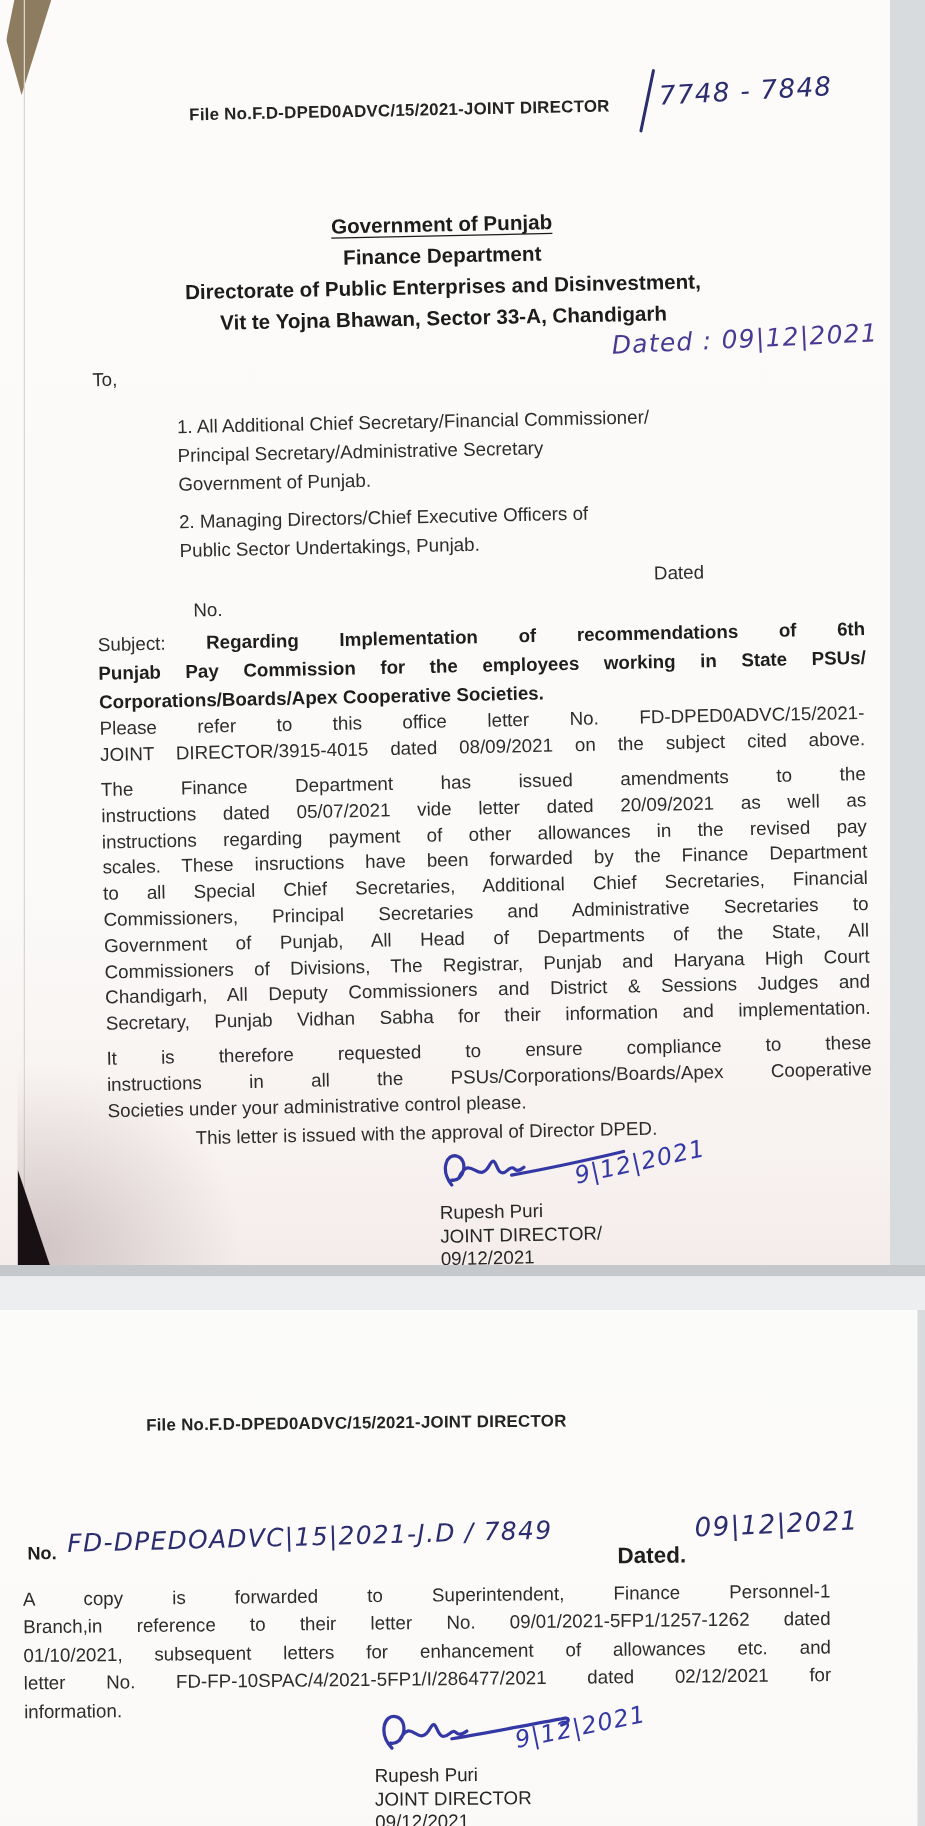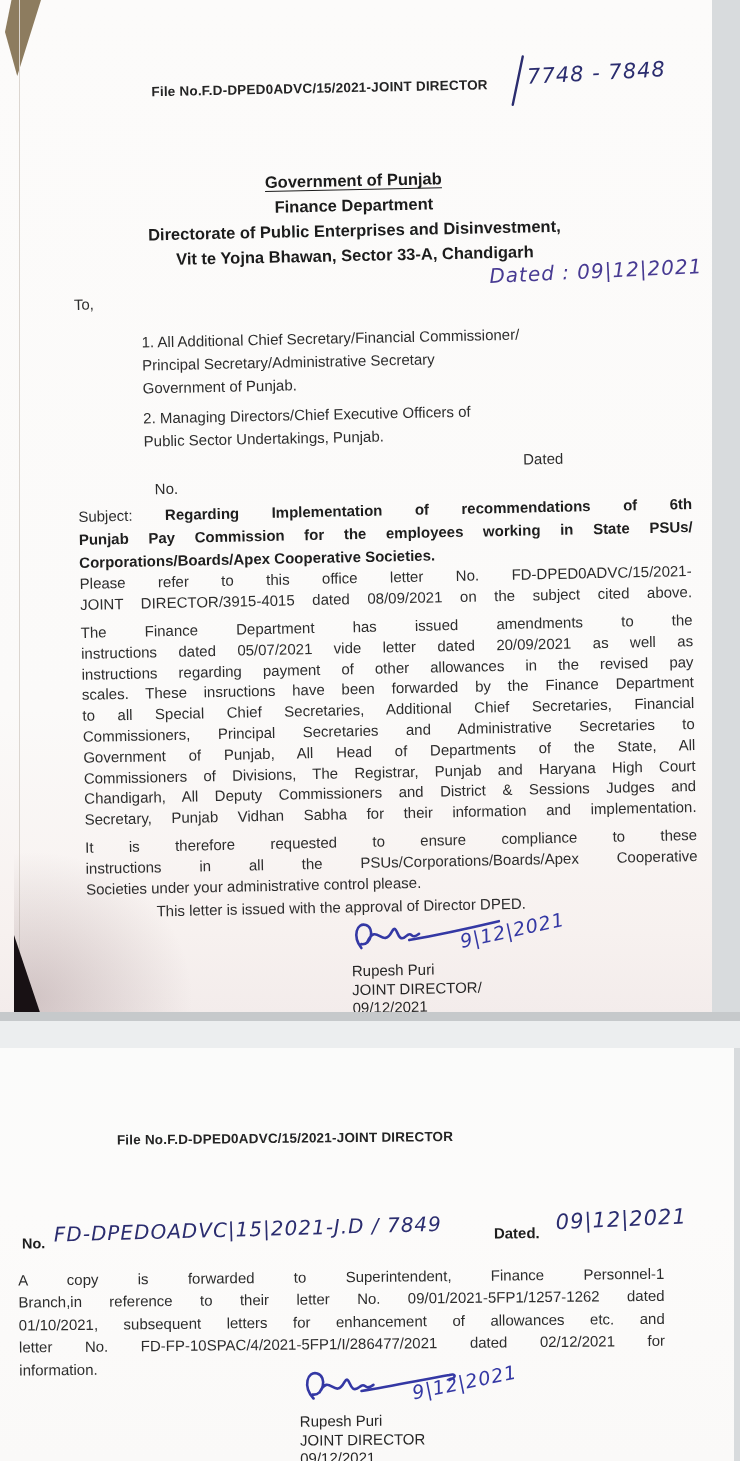--- a/index.html
+++ b/index.html
@@ -156,21 +156,21 @@
   <div class="separator"></div>
   <div class="gapband"></div>
 
   <div class="page2">
     <div class="p2-content">
       <div class="abs fileline" style="left:118px;top:82px;" data-bind="page2.file_line">File No.F.D-DPED0ADVC/15/2021-JOINT DIRECTOR</div>
 
       <div class="abs b" style="left:22px;top:184px;font-size:14.5px;" data-bind="page2.no_label">No.</div>
       <span class="abs hw ink-navy" style="left:54px;top:168px;font-size:20px;transform:rotate(-1deg);" data-bind="page2.ref_handwritten">FD-DPEDOADVC|15|2021-J.D / 7849</span>
 
-      <div class="abs b" style="left:494px;top:178px;font-size:15px;" data-bind="page2.dated_label">Dated.</div>
+      <div class="abs b" style="left:494px;top:188px;font-size:18px;" data-bind="page2.dated_label">Dated.</div>
       <span class="abs hw ink-navy" style="left:556px;top:162px;font-size:21px;transform:rotate(-2deg);" data-bind="page2.dated_handwritten">09|12|2021</span>
 
       <div class="abs para body-text" style="left:18px;top:218px;width:646px;--lh:22.4px;--indent:85px;" data-bind-list="page2.para_lines">
           <div class="jline">A copy is forwarded to Superintendent, Finance Personnel-1</div>
           <div class="jline">Branch,in reference to their letter No. 09/01/2021-5FP1/1257-1262 dated</div>
           <div class="jline">01/10/2021, subsequent letters for enhancement of allowances etc. and</div>
           <div class="jline">letter No. FD-FP-10SPAC/4/2021-5FP1/I/286477/2021 dated 02/12/2021 for</div>
           <div class="jline">information.</div>
         </div>
 

